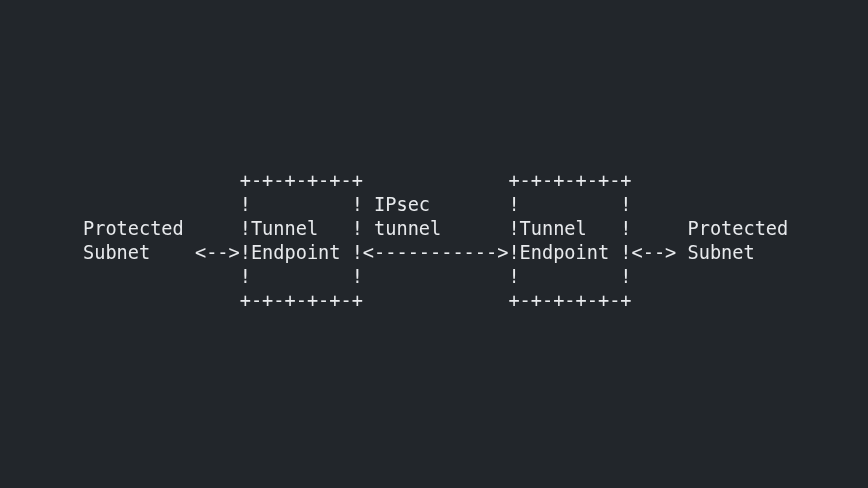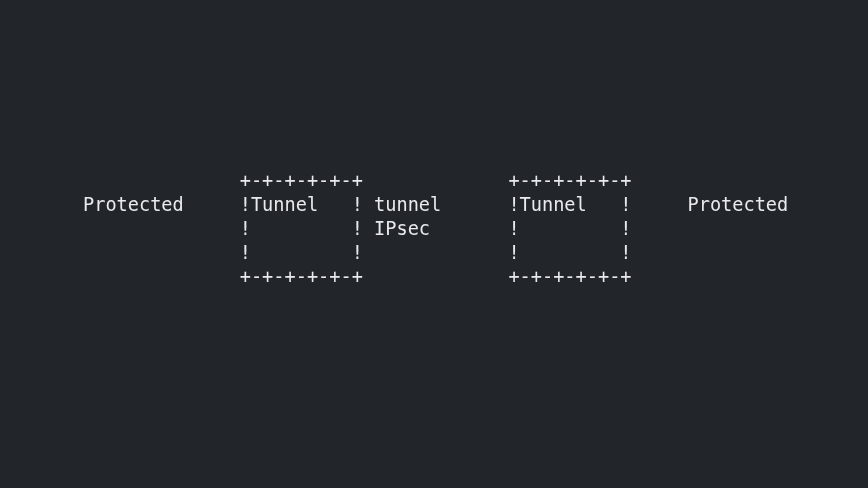--- a/index.html
+++ b/index.html
@@ -36,18 +36,19 @@
     white-space: pre;
     height: 24px;
   }
 </style>
 </head>
 <body>
 
 <div class="stage">
   <div class="ascii-diagram">
     <div class="ascii-line">              +-+-+-+-+-+             +-+-+-+-+-+</div>
+    <div class="ascii-line">              !         ! IPsec       !         !</div>
     <div class="ascii-line">Protected     !Tunnel   ! tunnel      !Tunnel   !     Protected</div>
-    <div class="ascii-line">              !         ! IPsec       !         !</div>
+    <div class="ascii-line">Subnet    &lt;--&gt;!Endpoint !&lt;-----------&gt;!Endpoint !&lt;--&gt; Subnet</div>
     <div class="ascii-line">              !         !             !         !</div>
     <div class="ascii-line">              +-+-+-+-+-+             +-+-+-+-+-+</div>
   </div>
 </div>
 
 </body></html>

